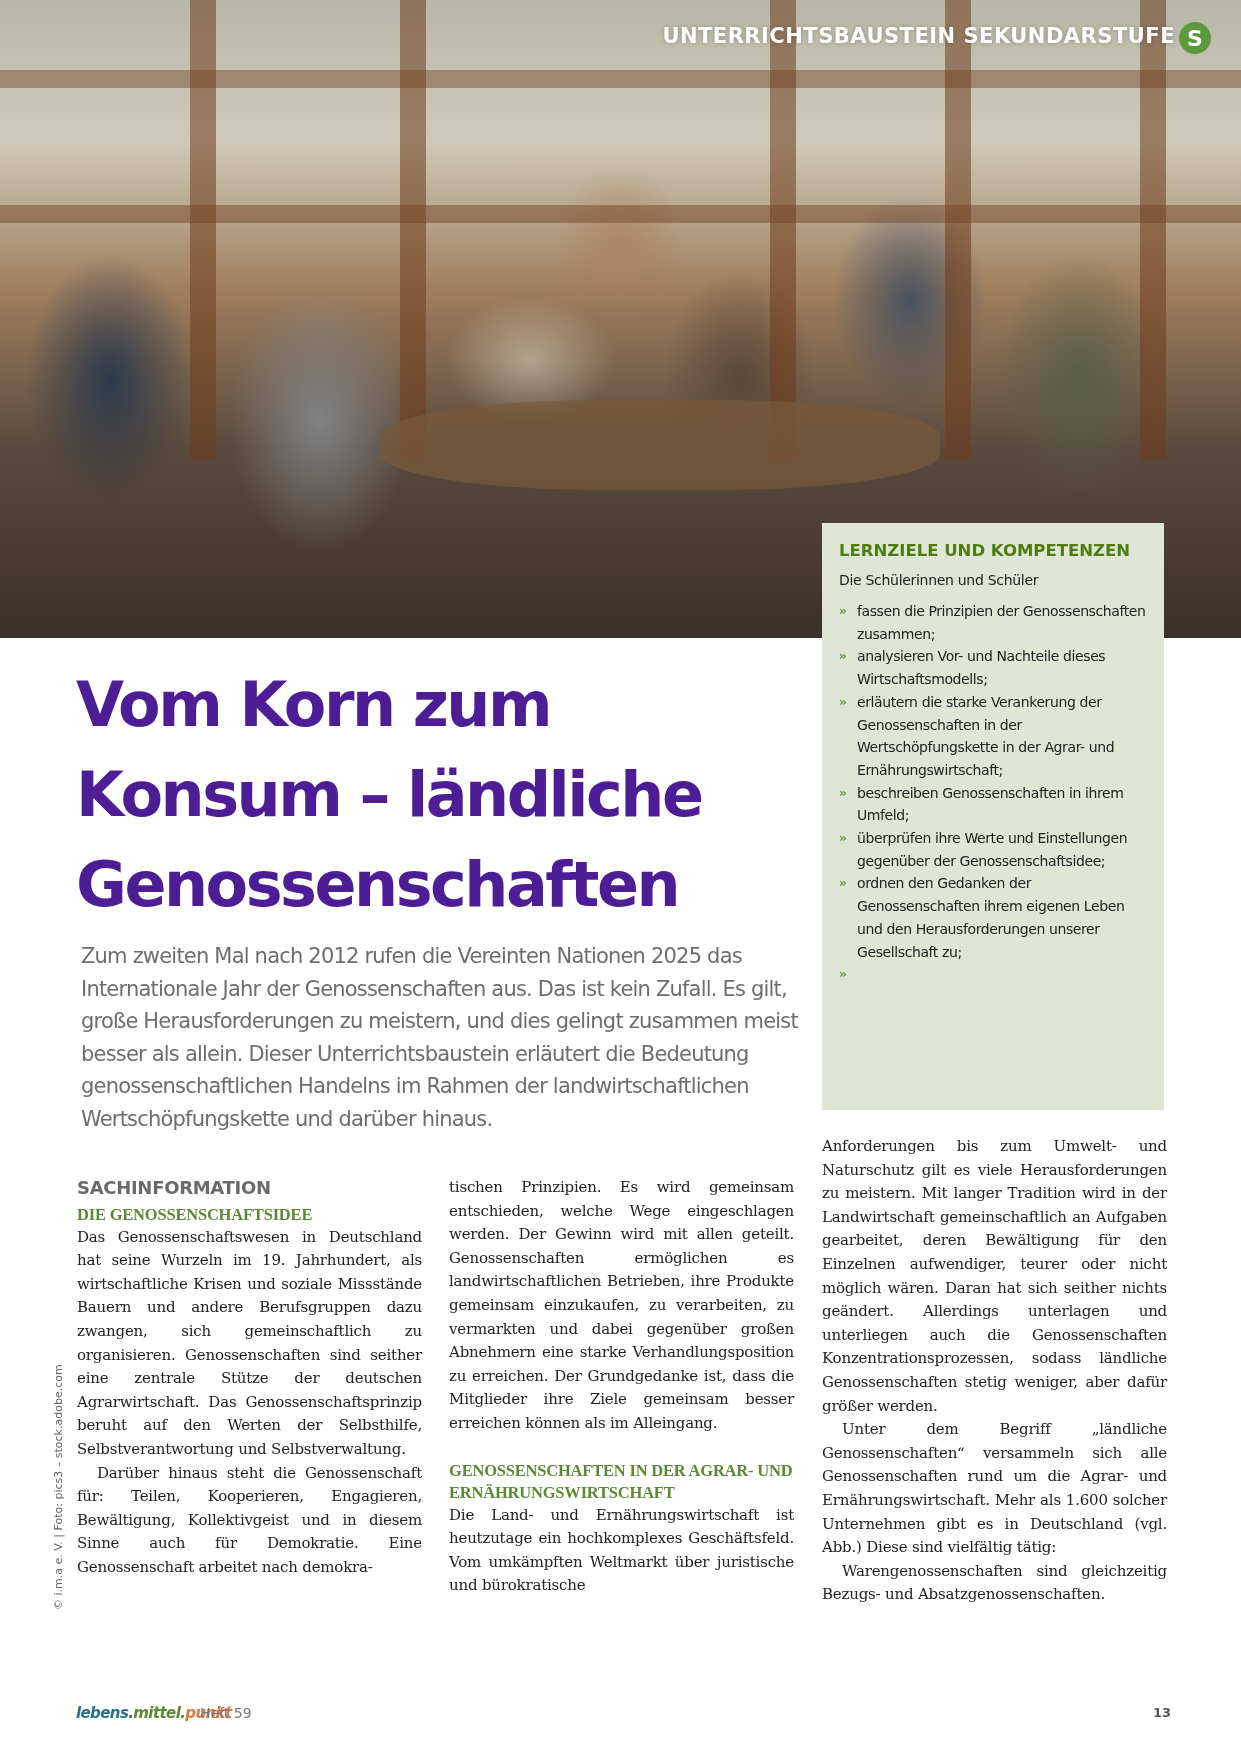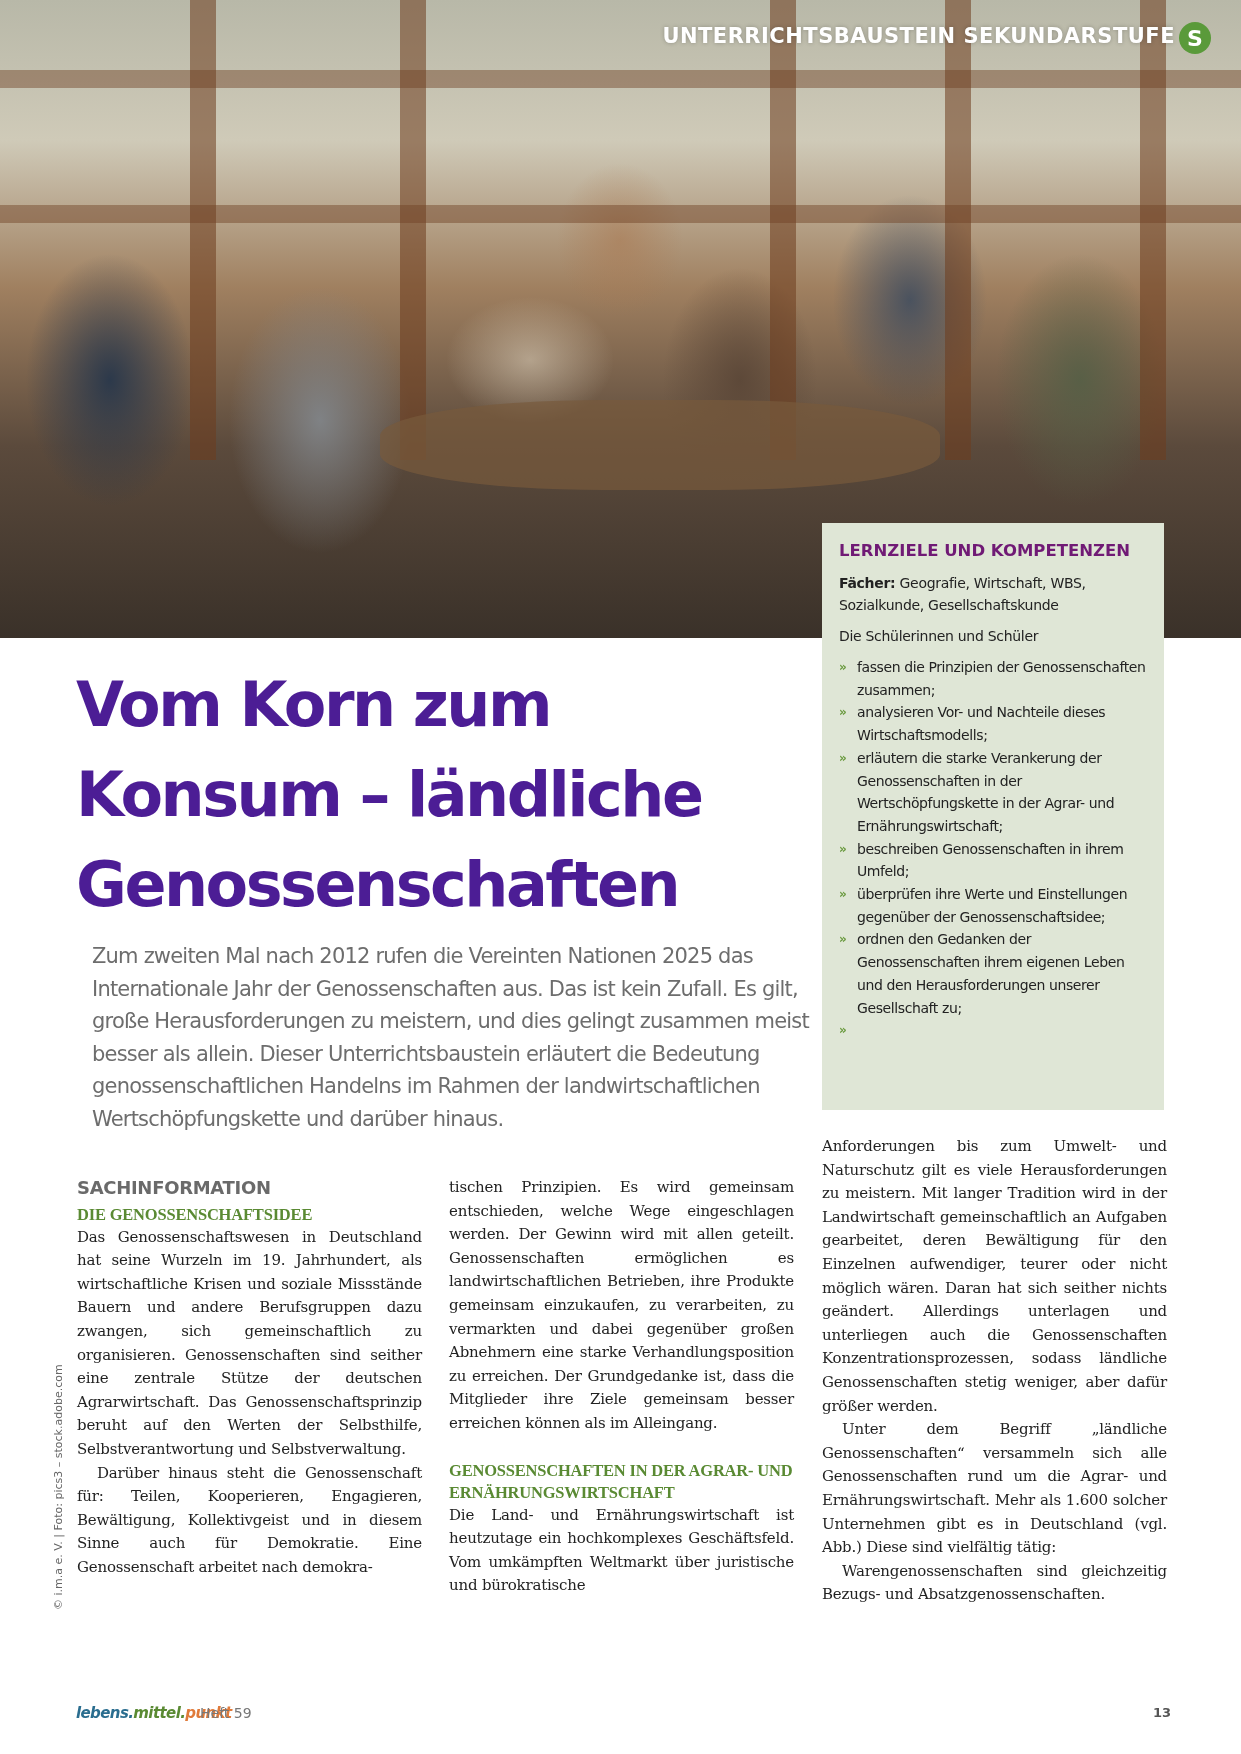--- a/index.html
+++ b/index.html
@@ -16,30 +16,30 @@
       radial-gradient(ellipse 120px 180px at 1080px 380px, rgba(85,95,70,0.9), transparent 70%),
       linear-gradient(180deg, #b8b8a8 0%, #cfcab8 22%, #a08060 45%, #5b4a3c 70%, #3a3129 100%); }
   .hero .win { position: absolute; top: 0; height: 460px; width: 26px; background: rgba(110,60,30,0.55); }
   .hero .sill { position: absolute; left: 0; right: 0; height: 18px; background: rgba(110,65,35,0.45); }
   .hero .table { position: absolute; left: 380px; top: 400px; width: 560px; height: 90px; background: rgba(120,90,60,0.7); border-radius: 40%; }
 
   .kicker { position: absolute; right: 66px; top: 24px; color: #ffffff; font-family: "DejaVu Sans", sans-serif; font-weight: bold; font-size: 21px; letter-spacing: 0.5px; text-shadow: 0 0 4px rgba(0,0,0,0.25); }
   .s-badge { position: absolute; right: 30px; top: 22px; width: 32px; height: 32px; border-radius: 50%; background: #5a9a3a; color: #fff; font-weight: bold; font-size: 22px; font-family: "DejaVu Sans", sans-serif; display: flex; align-items: center; justify-content: center; }
 
   .lernbox { position: absolute; left: 822px; top: 523px; width: 342px; height: 587px; background: #dfe6d6; box-sizing: border-box; padding: 18px 14px 10px 17px; font-family: "DejaVu Sans", sans-serif; }
-  .lernbox h3 { margin: 0 0 12px 0; color: #701a75; font-size: 16.5px; font-weight: bold; }
+  .lernbox h3 { margin: 0 0 12px 0; color: #4d7c0f; font-size: 16.5px; font-weight: bold; }
   .lernbox .faecher { font-size: 14px; line-height: 22px; color: #222; margin-bottom: 12px; letter-spacing: -0.3px; }
   .lernbox .faecher b { font-weight: bold; }
   .lernbox .intro { font-size: 14px; color: #222; margin-bottom: 12px; letter-spacing: -0.3px; }
   .lernbox ul { list-style: none; margin: 0; padding: 0; }
   .lernbox li { position: relative; padding-left: 18px; font-size: 14px; line-height: 22.7px; color: #222; letter-spacing: -0.4px; }
   .lernbox li .bul { position: absolute; left: 0; top: 0; color: #6a9a3f; font-size: 12px; font-weight: bold; }
 
   .title { position: absolute; left: 76px; top: 660px; width: 700px; font-family: "DejaVu Sans", sans-serif; font-weight: bold; font-size: 62px; line-height: 90px; color: #4c1d95; letter-spacing: -2.5px; margin: 0; }
-  .lead { position: absolute; left: 92px; top: 940px; width: 740px; font-family: "DejaVu Sans", sans-serif; font-size: 21px; line-height: 32.5px; color: #6d6d6d; letter-spacing: -0.8px; margin: 0; }
+  .lead { position: absolute; left: 81px; top: 940px; width: 740px; font-family: "DejaVu Sans", sans-serif; font-size: 21px; line-height: 32.5px; color: #6d6d6d; letter-spacing: -0.8px; margin: 0; }
 
   .col { position: absolute; top: 1176px; width: 345px; font-family: "DejaVu Serif", serif; font-size: 15px; line-height: 23.6px; color: #222; text-align: justify; letter-spacing: -0.2px; }
   .col p { margin: 0; }
   .col p.indent { text-indent: 20px; }
   .col1 { left: 77px; }
   .col2 { left: 449px; }
   .col3 { left: 822px; top: 1135px; }
 
   .sec-head { font-family: "DejaVu Sans", sans-serif; font-weight: bold; font-size: 18px; color: #6a6a6a; margin: 0 0 4px 0; letter-spacing: -0.3px; }
   .sub-head { font-family: Liberation Serif, serif; font-weight: bold; font-size: 16.5px; line-height: 22px; color: #5a8a33; margin: 0; text-align: left; letter-spacing: -0.2px; }
@@ -66,24 +66,20 @@
   <div class="sill" style="top:70px"></div>
   <div class="sill" style="top:205px"></div>
   <div class="table"></div>
 </div>
 
 <div class="kicker">UNTERRICHTSBAUSTEIN SEKUNDARSTUFE</div>
 <div class="s-badge">S</div>
 
 <aside class="lernbox">
   <h3>LERNZIELE UND KOMPETENZEN</h3>
-  <div class="faecher">
-    <b>Fächer:</b>
-    <span>Geografie, Wirtschaft, WBS, Sozialkunde, Gesellschaftskunde</span>
-  </div>
   <div class="intro">Die Schülerinnen und Schüler</div>
   <ul>
     <li><span class="bul">»</span><span>fassen die Prinzipien der Genossenschaften zusammen;</span></li>
     <li><span class="bul">»</span><span>analysieren Vor- und Nachteile dieses Wirtschaftsmodells;</span></li>
     <li><span class="bul">»</span><span>erläutern die starke Verankerung der Genossenschaften in der Wertschöpfungskette in der Agrar- und Ernährungswirtschaft;</span></li>
     <li><span class="bul">»</span><span>beschreiben Genossenschaften in ihrem Umfeld;</span></li>
     <li><span class="bul">»</span><span>überprüfen ihre Werte und Einstellungen gegenüber der Genossenschaftsidee;</span></li>
     <li><span class="bul">»</span><span>ordnen den Gedanken der Genossenschaften ihrem eigenen Leben und den Herausforderungen unserer Gesellschaft zu;</span></li>
     <li><span class="bul">»</span></li>
   </ul>

